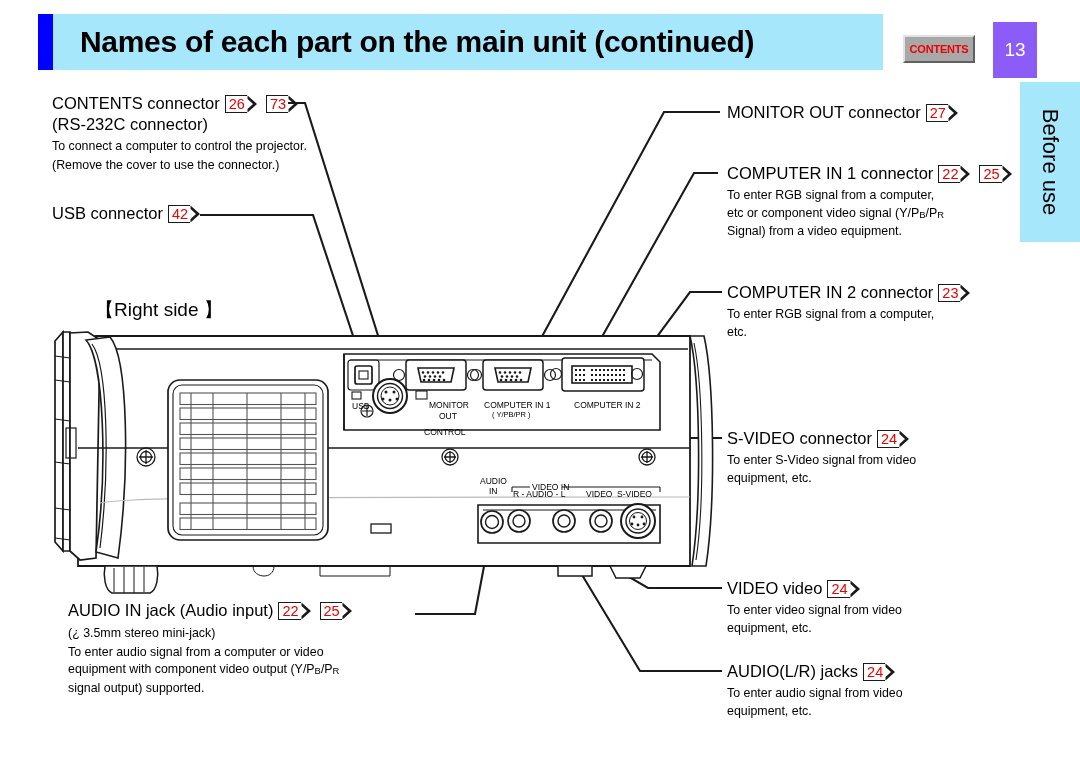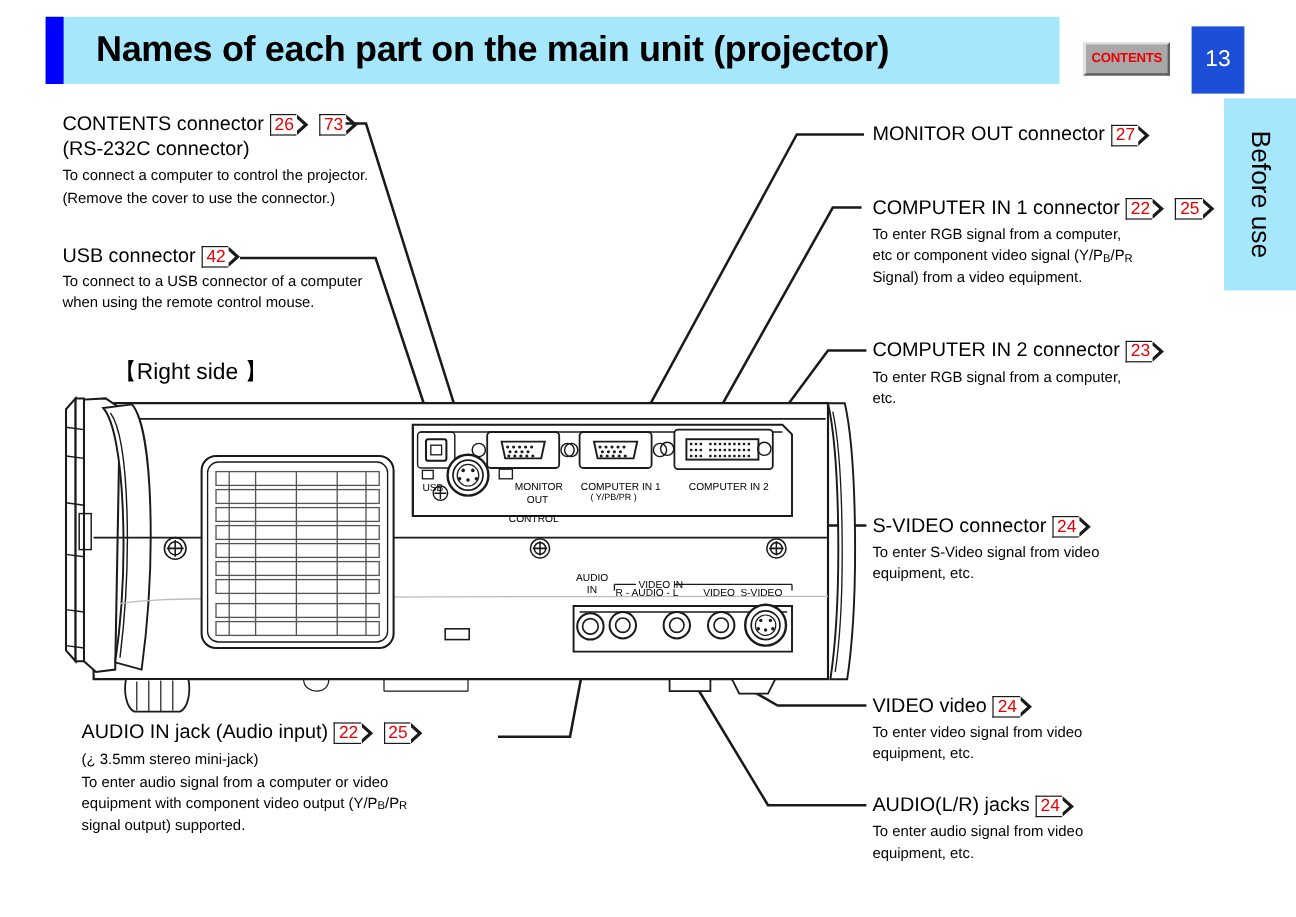--- a/index.html
+++ b/index.html
@@ -66,21 +66,21 @@
     font-size: 11px;
     font-weight: bold;
     letter-spacing: -0.2px;
   }
   #page-number-box {
     position: absolute;
     left: 993px;
     top: 22px;
     width: 44px;
     height: 56px;
-    background: #1d4ed8;
+    background: #8b5cf6;
     color: #ffffff;
     display: flex;
     align-items: center;
     justify-content: center;
     font-size: 19px;
   }
 
   
   #side-tab {
     position: absolute;
@@ -167,21 +167,21 @@
     pointer-events: none;
   }
 
   .sub { font-size: 0.76em; vertical-align: -0.12em; }
 </style>
 </head>
 <body>
 
 <div id="header-band"></div>
 <div id="header-blue-bar"></div>
-<div id="page-title">Names of each part on the main unit (projector)</div>
+<div id="page-title">Names of each part on the main unit (continued)</div>
 
 <div id="contents-button">
   <span id="contents-button-label">CONTENTS</span>
 </div>
 
 <div id="page-number-box">13</div>
 
 <div id="side-tab">
   <div id="side-tab-label">Before use</div>
 </div>
@@ -523,21 +523,20 @@
     <span>USB connector</span>
     <span class="pageref">
       <span class="num">42</span>
       <span class="chev">
           <svg width="11" height="18" viewBox="0 0 11 18">
             <path d="M0.5,0.5 L10,9 L0.5,17.5 L0.5,14 L6,9 L0.5,4 Z" fill="#1a1a1a"></path>
           </svg>
         </span>
     </span>
   </div>
-  <div class="callout-body" style="width:265px;">To connect to a USB connector of a computer when using the remote control mouse.</div>
 </div>
 
 <div class="callout" style="left:68px;top:600px;width:420px;">
   <div class="callout-head">
     <span>AUDIO IN jack (Audio input)</span>
     <span class="pageref">
       <span class="num">22</span>
       <span class="chev">
           <svg width="11" height="18" viewBox="0 0 11 18">
             <path d="M0.5,0.5 L10,9 L0.5,17.5 L0.5,14 L6,9 L0.5,4 Z" fill="#1a1a1a"></path>

